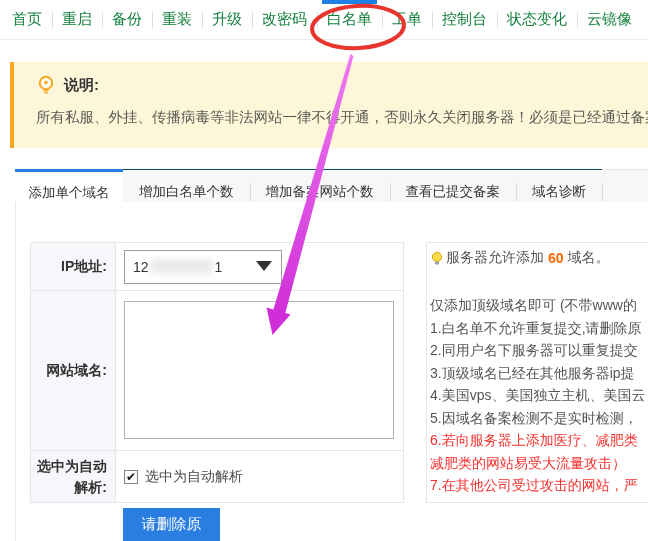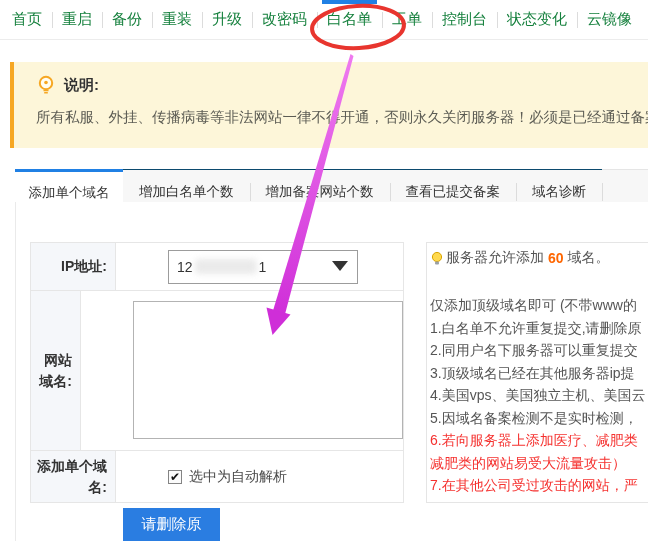--- a/index.html
+++ b/index.html
@@ -33,31 +33,31 @@
   .tab:not(.active) + .tab:not(.active)::before{content:"";position:absolute;left:0;top:13px;height:18px;
        width:1px;background:#dcdcdc;}
   .tabs-filler{flex:1;background:#f7f7f7;border-top:1px solid #e5e5e5;border-bottom:1px solid #e5e5e5;position:relative;}
   .tabs-filler::before{content:"";position:absolute;left:0;top:13px;height:18px;width:1px;background:#dcdcdc;}
 
   
   .content{position:absolute;top:202px;left:15px;right:0;bottom:0;background:#fff;border-left:1px solid #eaeaea;}
 
   
   .form-table{position:absolute;left:30px;top:242px;width:374px;border:1px solid #e6e6e6;box-sizing:border-box;}
-  .frow{display:flex;border-bottom:1px solid #e6e6e6;gap:44px;}
+  .frow{display:flex;border-bottom:1px solid #e6e6e6;}
   .frow:last-child{border-bottom:none;}
   .flabel{width:85px;background:#f5f7fa;border-right:1px solid #e6e6e6;box-sizing:border-box;
           display:flex;align-items:center;justify-content:flex-end;text-align:right;
           padding-right:8px;font-size:14px;font-weight:bold;color:#333;line-height:1.45;}
   .ffield{flex:1;display:flex;align-items:center;padding-left:8px;box-sizing:border-box;background:#fff;}
   .row-ip{height:47px;}
   .row-domain{height:159px;}
   .row-auto{height:51px;}
 
-  .select{width:190px;height:30px;border:1px solid #9c9c9c;background:#fff;box-sizing:border-box;
+  .select{width:158px;height:30px;border:1px solid #9c9c9c;background:#fff;box-sizing:border-box;
           display:flex;align-items:center;padding:16px 8px;position:relative;font-size:14px;color:#333;cursor:pointer;}
   .blur-redact{display:inline-block;width:62px;height:15px;margin:0 2px;background:#d9d9d9;
           opacity:.55;filter:blur(3px);border-radius:4px;}
   .caret{position:absolute;right:9px;top:10px;width:0;height:0;border-left:8px solid transparent;
           border-right:8px solid transparent;border-top:10px solid #333;}
 
   .row-domain .ffield{align-items:flex-start;padding-top:10px;}
   .textarea{width:270px;height:138px;border:1px solid #b3b3b3;background:#fff;box-sizing:border-box;cursor:text;}
 
   .cbwrap{display:flex;align-items:center;}
@@ -170,21 +170,21 @@
         </div>
       </div>
     </div>
     <div class="frow row-domain">
       <div class="flabel">网站域名:</div>
       <div class="ffield">
         <div class="textarea"></div>
       </div>
     </div>
     <div class="frow row-auto">
-      <div class="flabel">添加单个域名:</div>
+      <div class="flabel">选中为自动解析:</div>
       <div class="ffield">
         <div class="cbwrap">
           <span class="cb">✔</span>
           <span class="cb-label">选中为自动解析</span>
         </div>
       </div>
     </div>
   </div>
 
   <button class="submit">请删除原</button>

